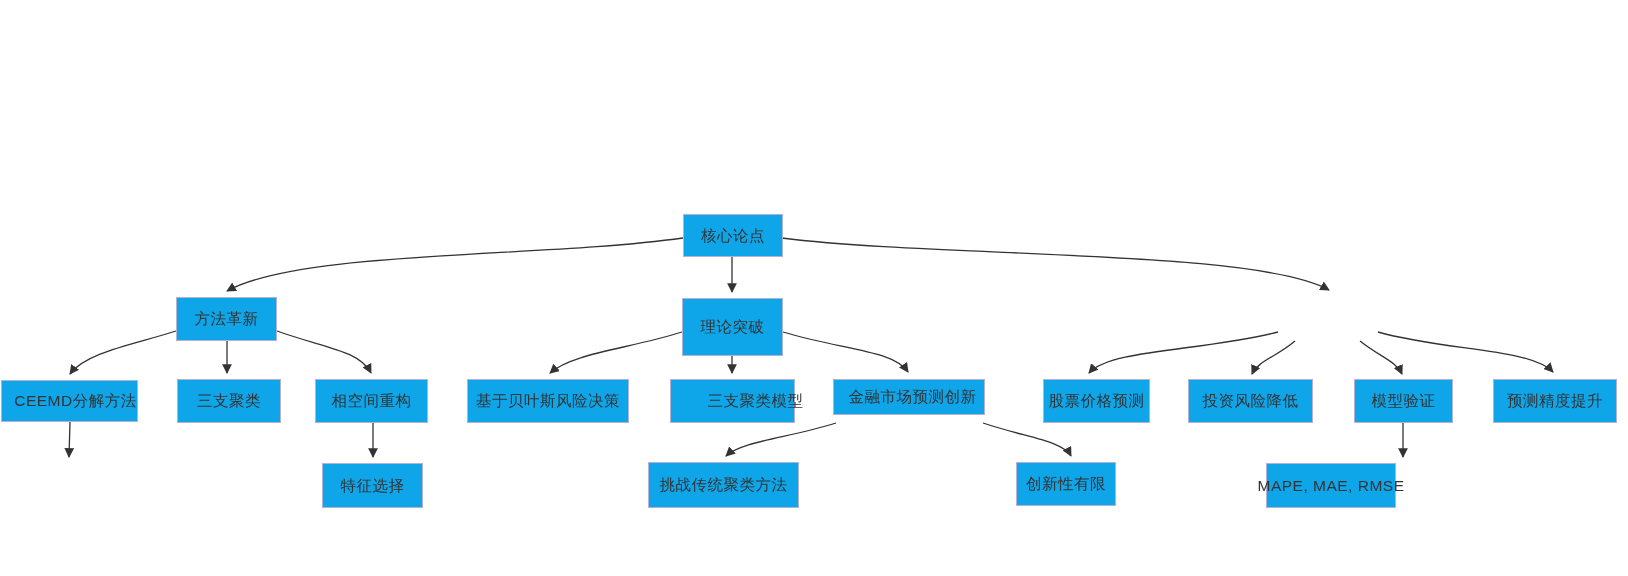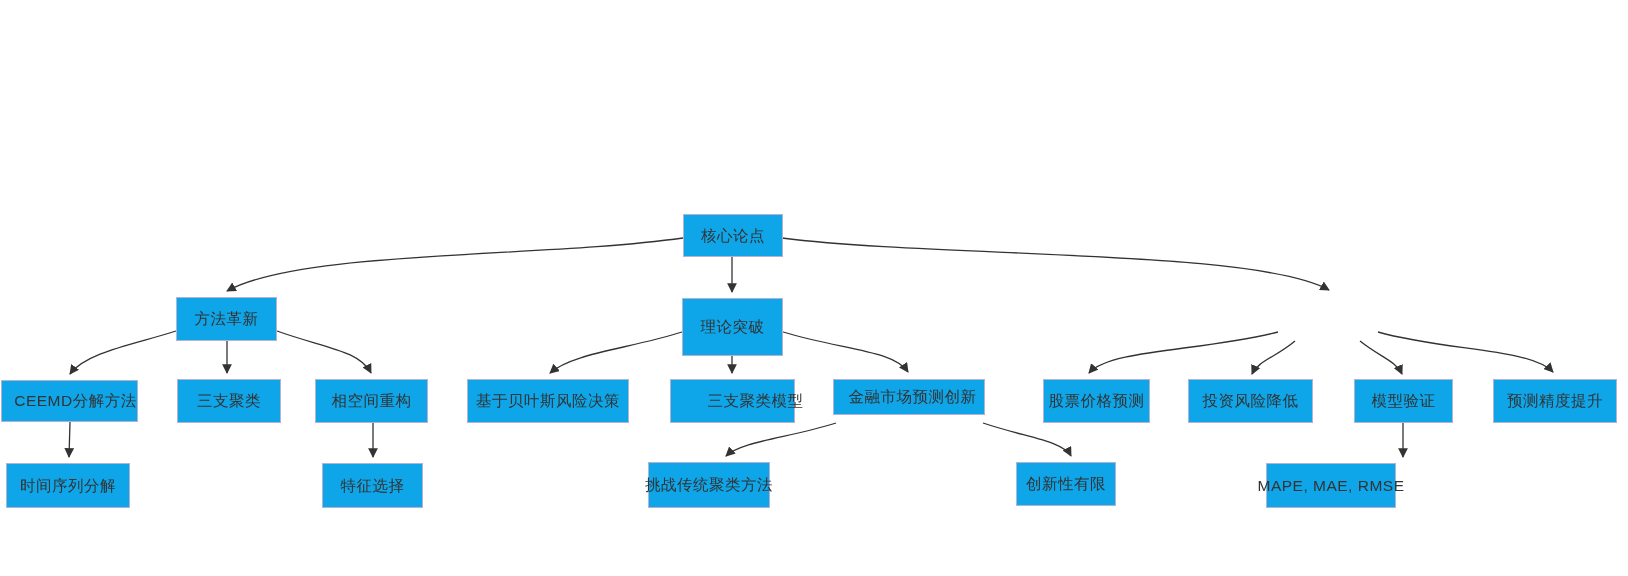--- a/index.html
+++ b/index.html
@@ -94,23 +94,22 @@
   <div class="node" style="left:833px; top:379px; width:152px; height:36px;padding-left:7px;">金融市场预测创新</div>
 
   <div class="node" style="left:1023px; top:379px; width:107px; height:44px;margin-left:20px;">股票价格预测</div>
 
   <div class="node" style="left:1188px; top:379px; width:125px; height:44px;">投资风险降低</div>
 
   <div class="node" style="left:1354px; top:379px; width:99px; height:44px;">模型验证</div>
 
   <div class="node" style="left:1493px; top:379px; width:124px; height:44px;">预测精度提升</div>
 
-  <div class="node" style="left:6px; top:463px; width:124px; height:45px;">时间序列分解</div>
 
   <div class="node" style="left:322px; top:463px; width:101px; height:45px;">特征选择</div>
 
-  <div class="node" style="left:648px; top:462px; width:122px; height:46px;">挑战传统聚类方法</div>
+  <div class="node" style="left:648px; top:462px; width:151px; height:46px;">挑战传统聚类方法</div>
 
   <div class="node" style="left:1016px; top:462px; width:100px; height:44px;">创新性有限</div>
 
   <div class="node" style="left:1266px; top:463px; width:130px; height:45px;">MAPE, MAE, RMSE</div>
 
 </div>
 
 </body></html>

